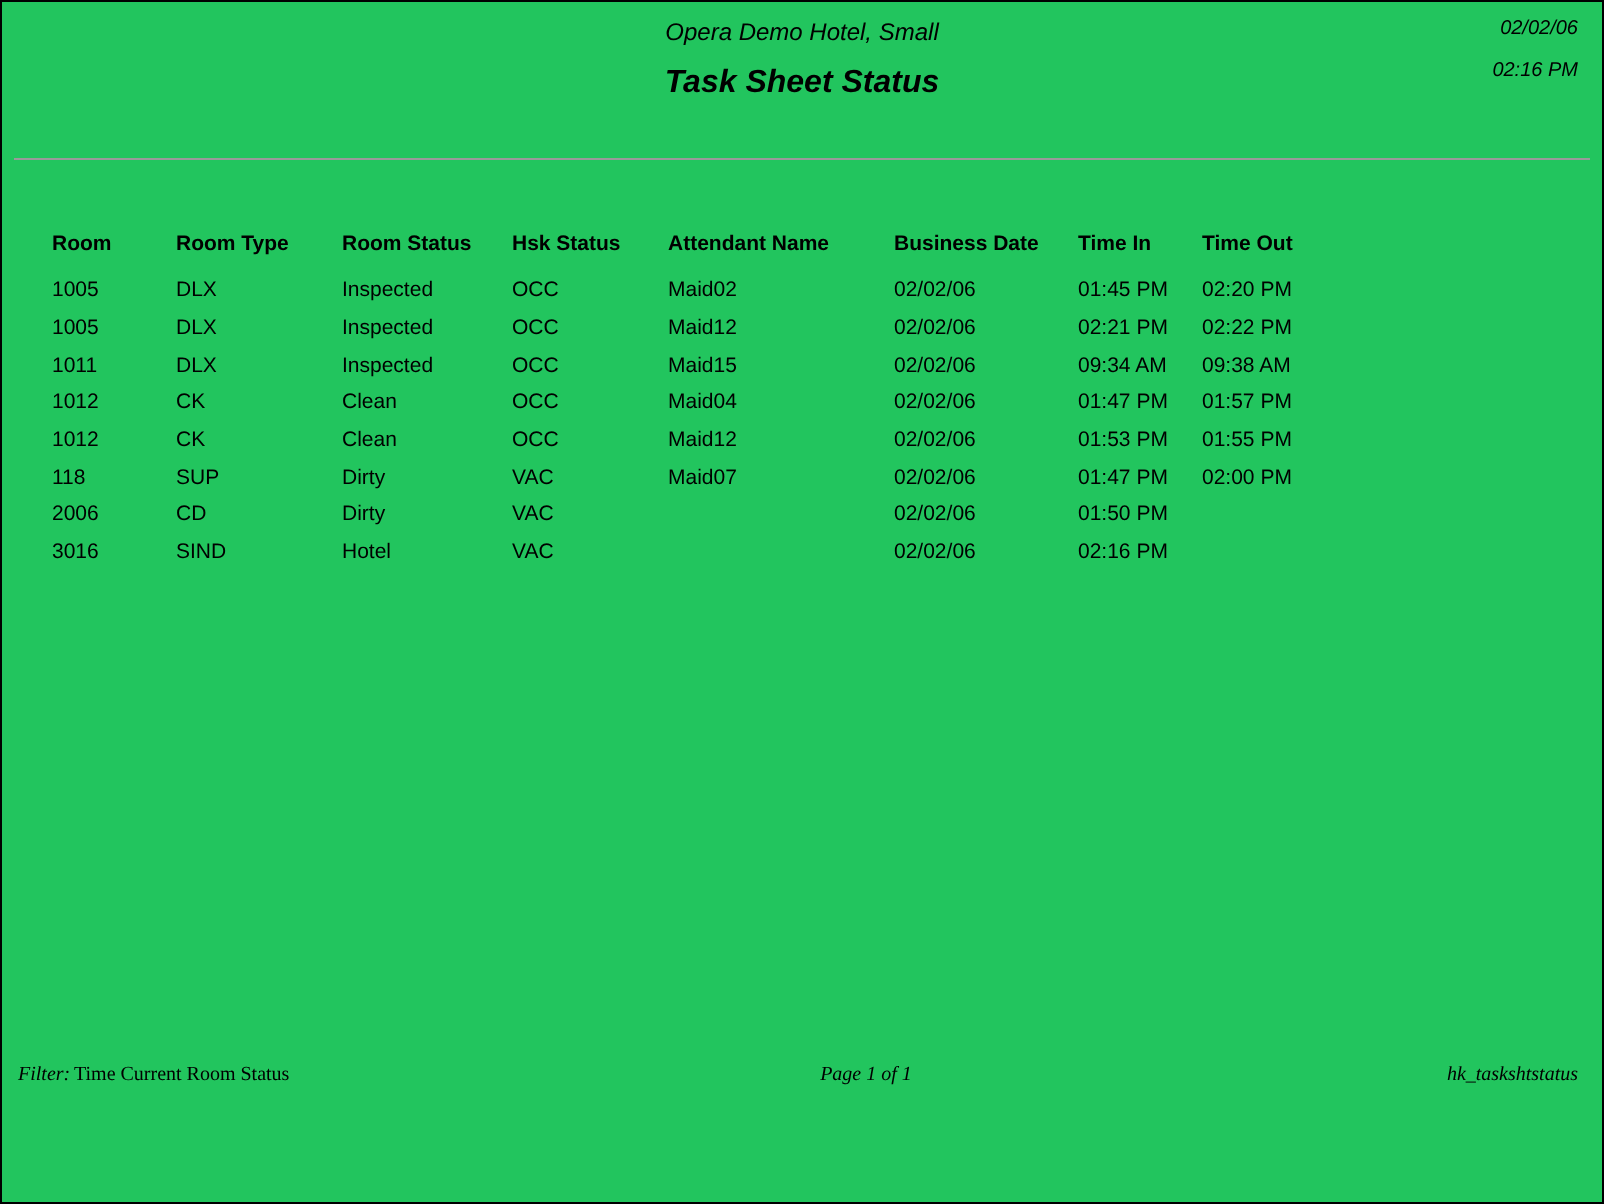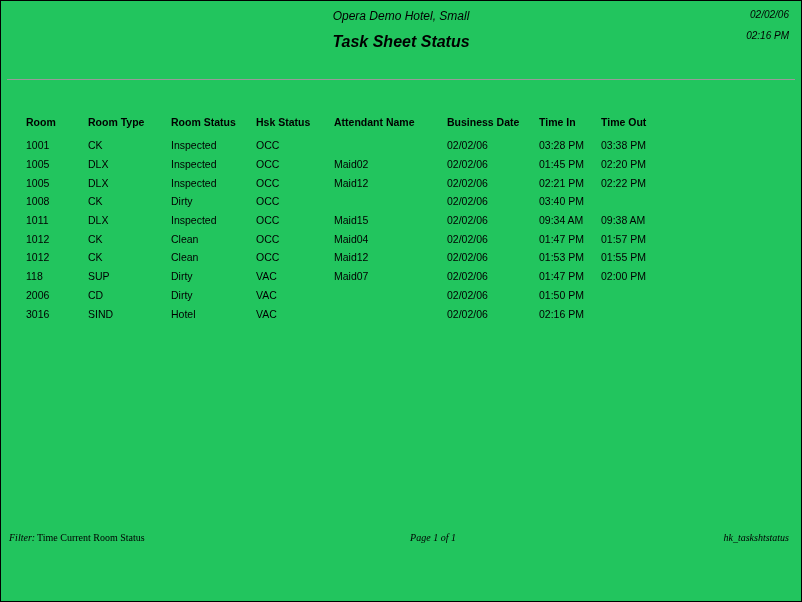--- a/index.html
+++ b/index.html
@@ -115,58 +115,38 @@
           <th>Room Status</th>
           <th>Hsk Status</th>
           <th>Attendant Name</th>
           <th>Business Date</th>
           <th>Time In</th>
           <th>Time Out</th>
         </tr>
       </thead>
       <tbody>
           <tr>
-            <td>1001</td>
-            <td>CK</td>
-            <td>Inspected</td>
-            <td>OCC</td>
-            <td></td>
-            <td>02/02/06</td>
-            <td>03:28 PM</td>
-            <td>03:38 PM</td>
-          </tr>
-          <tr>
             <td>1005</td>
             <td>DLX</td>
             <td>Inspected</td>
             <td>OCC</td>
             <td>Maid02</td>
             <td>02/02/06</td>
             <td>01:45 PM</td>
             <td>02:20 PM</td>
           </tr>
           <tr>
             <td>1005</td>
             <td>DLX</td>
             <td>Inspected</td>
             <td>OCC</td>
             <td>Maid12</td>
             <td>02/02/06</td>
             <td>02:21 PM</td>
             <td>02:22 PM</td>
-          </tr>
-          <tr>
-            <td>1008</td>
-            <td>CK</td>
-            <td>Dirty</td>
-            <td>OCC</td>
-            <td></td>
-            <td>02/02/06</td>
-            <td>03:40 PM</td>
-            <td></td>
           </tr>
           <tr>
             <td>1011</td>
             <td>DLX</td>
             <td>Inspected</td>
             <td>OCC</td>
             <td>Maid15</td>
             <td>02/02/06</td>
             <td>09:34 AM</td>
             <td>09:38 AM</td>

